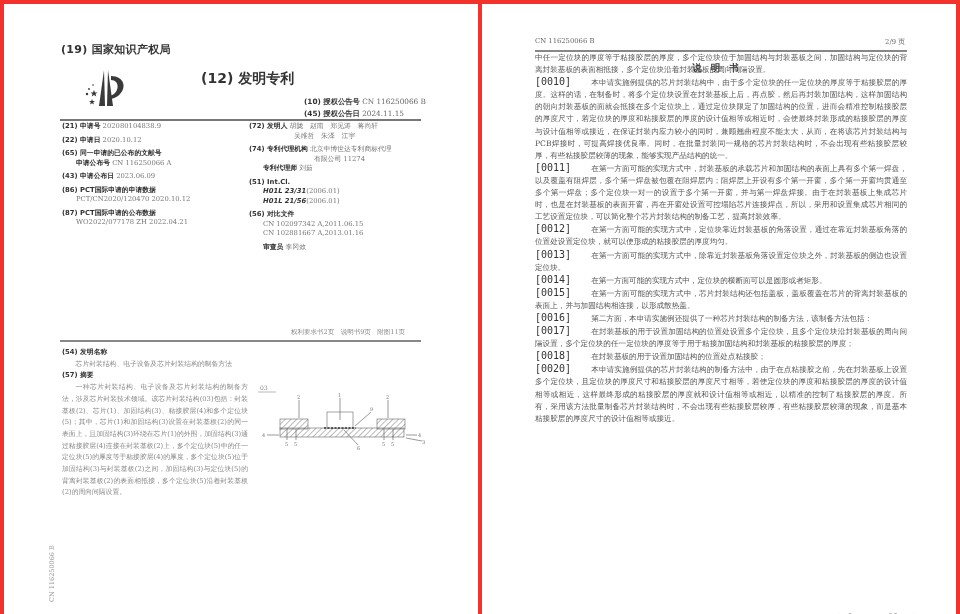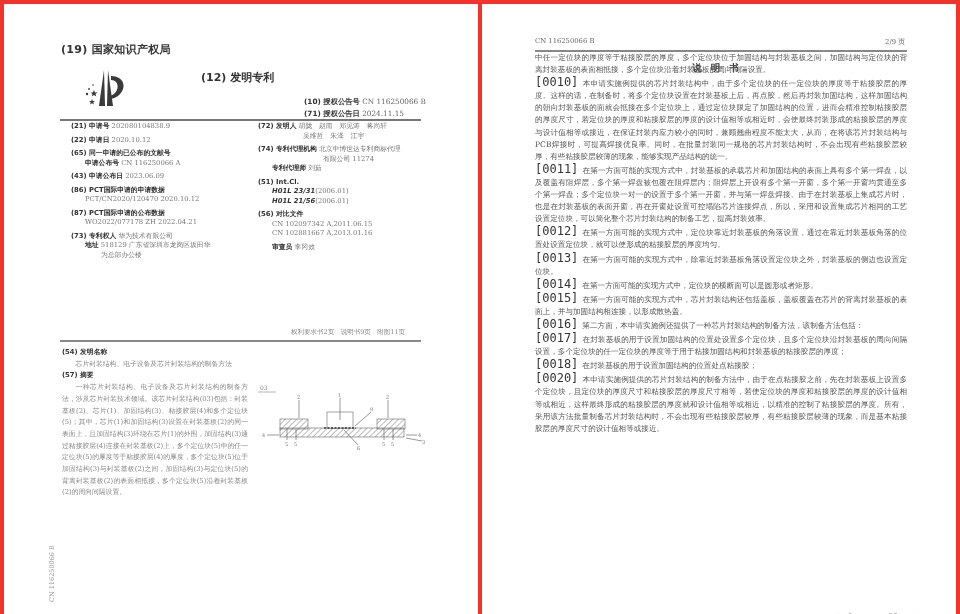--- a/index.html
+++ b/index.html
@@ -25,32 +25,32 @@
 
   
   .office {
     position: absolute; left: 57px; top: 38px;
     font-family: "DejaVu Sans", sans-serif; font-size: 11px; color: #333;
     font-weight: bold; letter-spacing: 0.3px;
   }
   .logo { position: absolute; left: 80px; top: 64px; width: 44px; height: 40px; }
   .doc-type {
     position: absolute; left: 197px; top: 66px;
-    font-family: "DejaVu Sans", sans-serif; font-size: 11px; font-weight: bold; color: #333;
+    font-family: "DejaVu Sans", sans-serif; font-size: 14px; font-weight: bold; color: #333;
   }
   .pubno { position: absolute; left: 300px; top: 92px; font-size: 7.3px; line-height: 12px; color: #333; }
   .pubno .k { font-family: "DejaVu Sans", sans-serif; font-weight: bold; }
   .pubno .v { color: #666; }
   .rule-top {
     position: absolute; left: 56px; top: 115px; width: 361px; height: 0;
     border-top: 2px solid #777;
   }
   .biblio { position: absolute; font-size: 6.8px; line-height: 9.5px; color: #777; }
   .biblio .k { font-family: "DejaVu Sans", sans-serif; font-weight: bold; color: #333; }
-  .biblio .row { margin-bottom: 4px; white-space: nowrap; margin-left: 9px; }
+  .biblio .row { margin-bottom: 4px; white-space: nowrap; }
   .biblio .sub { padding-left: 14px; }
   .biblio .it { font-style: italic; font-weight: bold; color: #333; font-family: "DejaVu Sans", sans-serif; }
   .col-left { left: 58px; top: 118px; width: 180px; }
   .col-right { left: 245px; top: 118px; width: 175px; }
   .pagecount {
     position: absolute; left: 287px; top: 324px;
     font-size: 6.5px; color: #888; word-spacing: 6px;
   }
   .rule-mid {
     position: absolute; left: 56px; top: 336px; width: 361px; height: 0;
@@ -67,21 +67,21 @@
   .figure { position: absolute; left: 252px; top: 376px; width: 178px; height: 70px; }
 
   
   .r-header { position: absolute; left: 53px; top: 30px; width: 370px; height: 14px; }
   .r-header .docno { position: absolute; left: 0; top: 3px; font-size: 6.8px; color: #666; }
   .r-header .title { position: absolute; left: 0; right: 0; top: 0; text-align: center; font-family: "DejaVu Sans", sans-serif; font-weight: bold; font-size: 9.5px; letter-spacing: 9px; color: #333; margin-top: 28px; }
   .r-header .pg { position: absolute; right: 0; top: 3px; font-size: 6.8px; color: #666; }
   .r-rule { position: absolute; left: 53px; top: 46px; width: 372px; border-top: 2px solid #888; }
   .body-text { position: absolute; left: 53px; top: 48px; width: 372px; font-size: 7.6px; line-height: 12.1px; color: #555; text-align: justify; }
   .body-text .para { margin: 0; }
-  .body-text .num { color: #333; font-family: "DejaVu Sans Mono", monospace; font-size: 12px; margin-right: 4px; }
+  .body-text .num { color: #333; font-family: "DejaVu Sans Mono", monospace; font-size: 10px; margin-right: 20px; }
   .watermark {
     position: absolute; left: 813px; top: 598px;
     font-family: "DejaVu Sans", sans-serif; font-size: 22px; color: rgba(255,255,255,0.92);
     -webkit-text-stroke: 0.8px #777; letter-spacing: 1px; font-weight: 200; margin-top: 12px;
   }
 </style>
 </head>
 <body>
 
 <div class="frame"></div>
@@ -98,45 +98,40 @@
     <polygon points="8,31 8.8,33 11,33 9.3,34.3 9.9,36.5 8,35.2 6.1,36.5 6.7,34.3 5,33 7.2,33" fill="#3a3a3a"></polygon>
     <circle cx="3" cy="26" r="1.2" fill="#3a3a3a"></circle>
     <circle cx="5" cy="21" r="0.9" fill="#3a3a3a"></circle>
     <circle cx="9" cy="17" r="0.8" fill="#3a3a3a"></circle>
   </svg>
 
   <div class="doc-type">(12) 发明专利</div>
 
   <div class="pubno">
     <div><span class="k">(10) 授权公告号</span> <span class="v">CN 116250066 B</span></div>
-    <div><span class="k">(71) 授权公告日</span> <span class="v">2024.11.15</span></div>
+    <div><span class="k">(45) 授权公告日</span> <span class="v">2024.11.15</span></div>
   </div>
 
   <div class="rule-top"></div>
 
   <div class="biblio col-left">
     <div class="row"><span class="k">(21) 申请号</span> <span>202080104838.9</span></div>
     <div class="row"><span class="k">(22) 申请日</span> <span>2020.10.12</span></div>
     <div class="row">
       <div><span class="k">(65) 同一申请的已公布的文献号</span></div>
       <div class="sub"><span class="k">申请公布号</span> <span>CN 116250066 A</span></div>
     </div>
     <div class="row"><span class="k">(43) 申请公布日</span> <span>2023.06.09</span></div>
     <div class="row">
       <div><span class="k">(86) PCT国际申请的申请数据</span></div>
       <div class="sub">PCT/CN2020/120470 2020.10.12</div>
     </div>
     <div class="row">
       <div><span class="k">(87) PCT国际申请的公布数据</span></div>
       <div class="sub">WO2022/077178 ZH 2022.04.21</div>
-    </div>
-    <div class="row">
-      <div><span class="k">(73) 专利权人</span> <span>华为技术有限公司</span></div>
-      <div class="sub"><span class="k">地址</span> <span>518129 广东省深圳市龙岗区坂田华</span></div>
-      <div class="sub" style="padding-left:30px">为总部办公楼</div>
     </div>
   </div>
 
   <div class="biblio col-right">
     <div class="row">
       <div><span class="k">(72) 发明人</span> <span>胡陇　赵南　郑见涛　蒋尚轩</span></div>
       <div style="padding-left:45px">吴维哲　朱泽　江宇</div>
     </div>
     <div class="row">
       <div><span class="k">(74) 专利代理机构</span> <span>北京中博世达专利商标代理</span></div>

